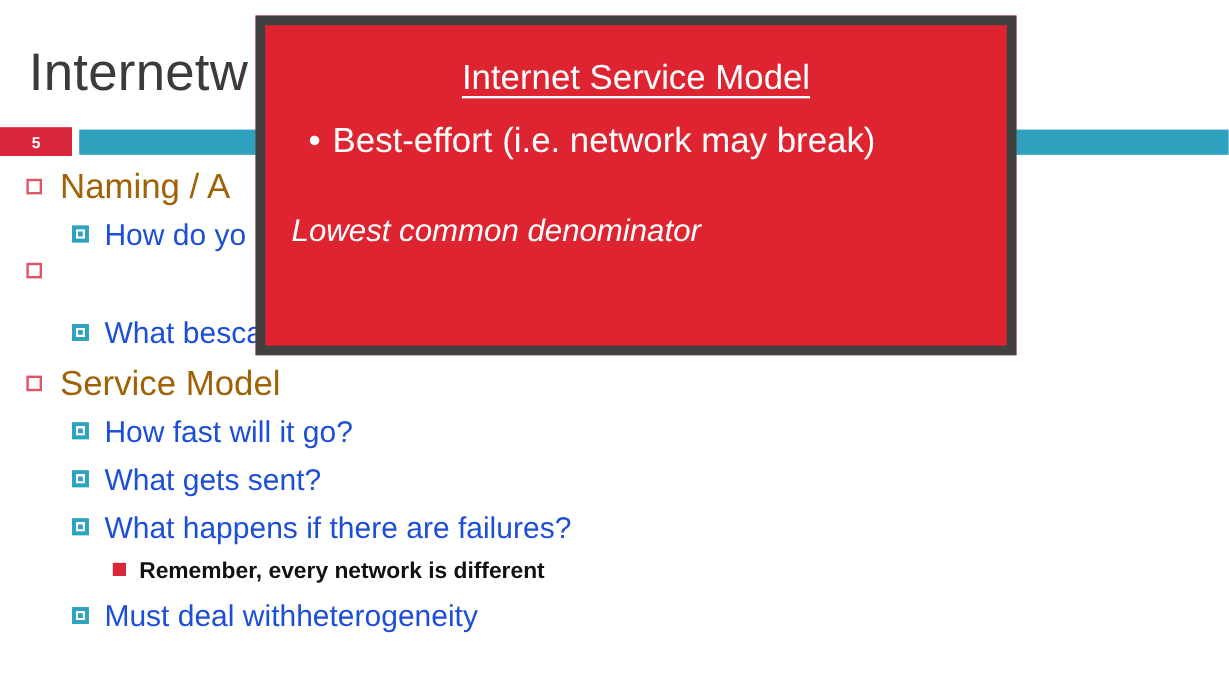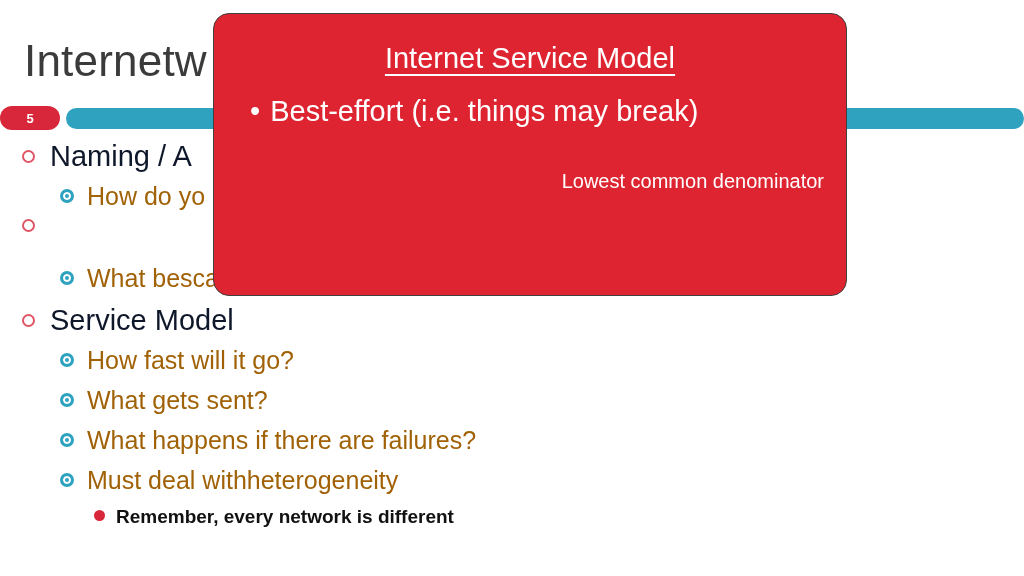--- a/index.html
+++ b/index.html
@@ -1,15 +1,15 @@
 <!DOCTYPE html>
 <html><head>
 <meta charset="utf-8">
 <style>
-  * { box-sizing: border-box; margin: 0; padding: 0; border-radius: 16px; }
+  * { box-sizing: border-box; margin: 0; padding: 0; }
 
   html, body {
     width: 1024px;
     height: 576px;
     background: #ffffff;
     font-family: "Liberation Sans", sans-serif;
     overflow: hidden;
   }
 
   #slide {
@@ -77,34 +77,34 @@
   
   .lvl1 { margin-left: 0px; height: 42px; }
   .lvl1 .bullet {
     width: 13px; height: 13px;
     border: 2px solid #E05565;
     background: transparent;
     margin-right: 15px;
     position: relative;
     top: -3px;
   }
-  .lvl1 .txt { font-size: 29px; font-weight: 400; color: #0f172a; }
+  .lvl1 .txt { font-size: 29px; font-weight: 400; color: #a16207; }
 
   
   .lvl2 { margin-left: 38px; height: 40px; }
   .lvl2 .bullet {
     width: 14px; height: 14px;
     background: #2FA2C0;
     border: 3px solid #2FA2C0;
     box-shadow: inset 0 0 0 2px #ffffff;
     margin-right: 13px;
     position: relative;
     top: -2px;
   }
-  .lvl2 .txt { font-size: 25px; font-weight: 400; color: #a16207; }
+  .lvl2 .txt { font-size: 25px; font-weight: 400; color: #1d4ed8; }
 
   
   .lvl3 { margin-left: 72px; height: 34px; }
   .lvl3 .bullet {
     width: 11px; height: 11px;
     background: #D8273A;
     margin-right: 11px;
     position: relative;
     top: -2px;
   }
@@ -113,45 +113,46 @@
   .hl-teal { color: #3AA5BF; }
 
   
   .callout {
     position: absolute;
     left: 213px;
     top: 13px;
     width: 634px;
     height: 283px;
     background: #DE2430;
-    border: 1px solid #404040;
+    border: 8px solid #404040;
     color: #ffffff;
     padding: 28px 22px 0 22px;
   }
   .callout-heading {
     text-align: center;
     font-size: 29px;
     font-weight: 400;
     text-decoration: underline;
     text-underline-offset: 6px;
     margin-bottom: 20px;
   }
   .callout-bullet {
     font-size: 29px;
     font-weight: 400;
     padding-left: 14px;
     margin-bottom: 14px;
     white-space: nowrap;
   }
   .callout-bullet .dot { margin-right: 10px; }
   .callout-footer {
-    text-align: right;
-    font-size: 20px;
+    text-align: left;
+    font-size: 26px;
     font-weight: 400;
     margin-top: 42px;
+    font-style: italic;
   }
 </style>
 </head>
 <body>
 
 <div id="slide">
 
   <div class="slide-title">Internetw</div>
 
   <div class="slide-number-badge">5</div>
@@ -192,37 +193,37 @@
     <div class="li lvl2">
       <span class="bullet"></span>
       <span class="txt">What gets sent?</span>
     </div>
 
     <div class="li lvl2">
       <span class="bullet"></span>
       <span class="txt">What happens if there are failures?</span>
     </div>
 
+    <div class="li lvl3">
+      <span class="bullet"></span>
+      <span class="txt">Remember, every network is different</span>
+    </div>
+
     <div class="li lvl2">
       <span class="bullet"></span>
       <span class="txt">Must deal with </span>
         <span class="txt hl-teal">heterogeneity</span>
     </div>
 
-    <div class="li lvl3">
-      <span class="bullet"></span>
-      <span class="txt">Remember, every network is different</span>
-    </div>
-
   </div>
 
   <div class="callout">
     <div class="callout-heading">Internet Service Model</div>
 
     <div class="callout-bullet">
-      <span class="dot">•</span><span>Best-effort (i.e. things may break)</span>
+      <span class="dot">•</span><span>Best-effort (i.e. network may break)</span>
     </div>
 
 
     <div class="callout-footer">Lowest common denominator</div>
   </div>
 
 </div>
 
 </body></html>

